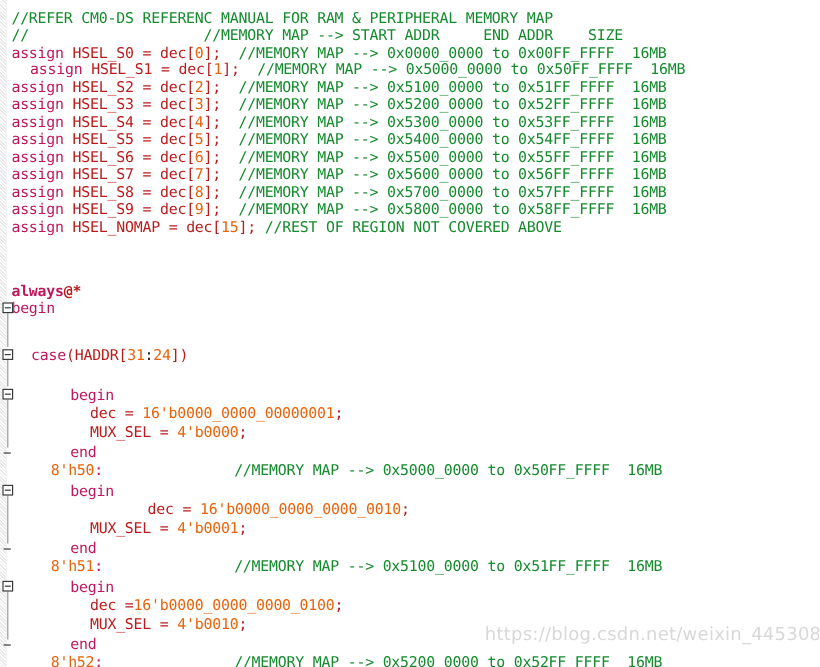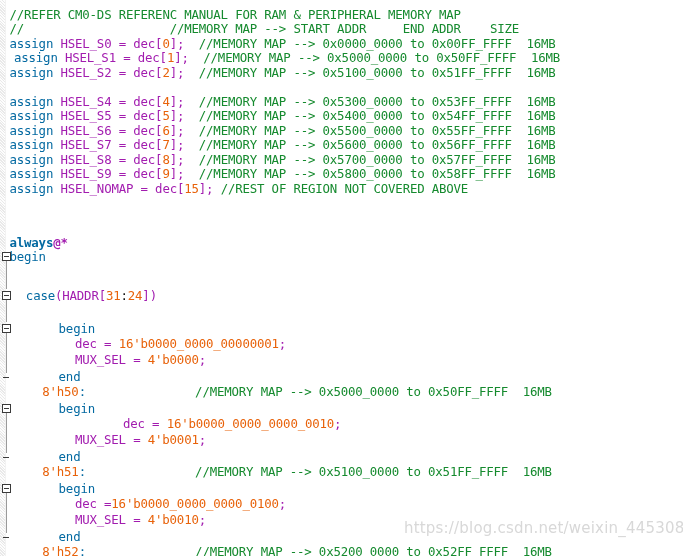--- a/index.html
+++ b/index.html
@@ -25,25 +25,25 @@
     z-index:2;
   }
   .line{
     position:absolute;left:0;height:14.3px;line-height:14.3px;
     white-space:pre;
     font-family:"DejaVu Sans Mono","Liberation Mono",monospace;
     font-size:12.4px;
     letter-spacing:-0.18px;
     color:#101010;
   }
-  .kw{color:#0369a1;margin-top:30px;}
+  .kw{color:#be185d;margin-top:30px;}
   .cmt{color:#158a2e;}
   .num{color:#e8620a;}
   .pun{color:#101010;}
-  .id{color:#a21caf;}
+  .id{color:#b91c1c;}
   
   .fold{
     position:absolute;width:9px;height:9px;
     border:1px solid #3a3a3a;background:#ffffff;
     z-index:5;box-sizing:border-box;
   }
   .fold::before{
     content:"";position:absolute;left:1px;top:3px;width:5px;height:1px;
     background:#3a3a3a;
   }
@@ -70,22 +70,23 @@
 <body>
 
 <div id="editor">
 
   <div id="gutter"></div>
 
   <div id="code">
       <div class="line" style="top: 8px; left: 9.5px;"><span class="cmt">//REFER CM0-DS REFERENC MANUAL FOR RAM &amp; PERIPHERAL MEMORY MAP</span></div>
       <div class="line" style="top: 22px; left: 9.5px;"><span class="cmt">//</span><span class="pun">                    </span><span class="cmt">//MEMORY MAP --&gt; START ADDR     END ADDR    SIZE</span></div>
       <div class="line" style="top: 37px; left: 9.5px;"><span class="kw">assign</span><span class="id"> HSEL_S0 = dec[</span><span class="num">0</span><span class="id">];  </span><span class="cmt">//MEMORY MAP --&gt; 0x0000_0000 to 0x00FF_FFFF  16MB</span></div>
-      <div class="line" style="top: 51px; left: 14px; text-align: right;"><span class="kw">assign</span><span class="id"> HSEL_S1 = dec[</span><span class="num">1</span><span class="id">];  </span><span class="cmt">//MEMORY MAP --&gt; 0x5000_0000 to 0x50FF_FFFF  16MB</span></div>
+      <div class="line" style="top: 51px; left: 25px; text-align: right;"><span class="kw">assign</span><span class="id"> HSEL_S1 = dec[</span><span class="num">1</span><span class="id">];  </span><span class="cmt">//MEMORY MAP --&gt; 0x5000_0000 to 0x50FF_FFFF  16MB</span></div>
       <div class="line" style="top: 66px; left: 9.5px;"><span class="kw">assign</span><span class="id"> HSEL_S2 = dec[</span><span class="num">2</span><span class="id">];  </span><span class="cmt">//MEMORY MAP --&gt; 0x5100_0000 to 0x51FF_FFFF  16MB</span></div>
+      <div class="line" style="top: 80px; left: 9.5px;"><span class="kw">assign</span><span class="id"> HSEL_S3 = dec[</span><span class="num">3</span><span class="id">];  </span><span class="cmt">//MEMORY MAP --&gt; 0x5200_0000 to 0x52FF_FFFF  16MB</span></div>
       <div class="line" style="top: 95px; left: 9.5px;"><span class="kw">assign</span><span class="id"> HSEL_S4 = dec[</span><span class="num">4</span><span class="id">];  </span><span class="cmt">//MEMORY MAP --&gt; 0x5300_0000 to 0x53FF_FFFF  16MB</span></div>
       <div class="line" style="top: 109px; left: 9.5px;"><span class="kw">assign</span><span class="id"> HSEL_S5 = dec[</span><span class="num">5</span><span class="id">];  </span><span class="cmt">//MEMORY MAP --&gt; 0x5400_0000 to 0x54FF_FFFF  16MB</span></div>
       <div class="line" style="top: 124px; left: 9.5px;"><span class="kw">assign</span><span class="id"> HSEL_S6 = dec[</span><span class="num">6</span><span class="id">];  </span><span class="cmt">//MEMORY MAP --&gt; 0x5500_0000 to 0x55FF_FFFF  16MB</span></div>
       <div class="line" style="top: 138px; left: 9.5px;"><span class="kw">assign</span><span class="id"> HSEL_S7 = dec[</span><span class="num">7</span><span class="id">];  </span><span class="cmt">//MEMORY MAP --&gt; 0x5600_0000 to 0x56FF_FFFF  16MB</span></div>
       <div class="line" style="top: 153px; left: 9.5px;"><span class="kw">assign</span><span class="id"> HSEL_S8 = dec[</span><span class="num">8</span><span class="id">];  </span><span class="cmt">//MEMORY MAP --&gt; 0x5700_0000 to 0x57FF_FFFF  16MB</span></div>
       <div class="line" style="top: 167px; left: 9.5px;"><span class="kw">assign</span><span class="id"> HSEL_S9 = dec[</span><span class="num">9</span><span class="id">];  </span><span class="cmt">//MEMORY MAP --&gt; 0x5800_0000 to 0x58FF_FFFF  16MB</span></div>
       <div class="line" style="top: 182px; left: 9.5px;"><span class="kw">assign</span><span class="id"> HSEL_NOMAP = dec[</span><span class="num">15</span><span class="id">]; </span><span class="cmt">//REST OF REGION NOT COVERED ABOVE</span></div>
       <div class="line" style="top: 196px; left: 9.5px;">&nbsp;</div>
       <div class="line" style="top: 211px; left: 9.5px;">&nbsp;</div>
       <div class="line" style="top: 236px; left: 9.5px; font-weight: bold;"><span class="kw">always</span><span class="id">@*</span></div>

